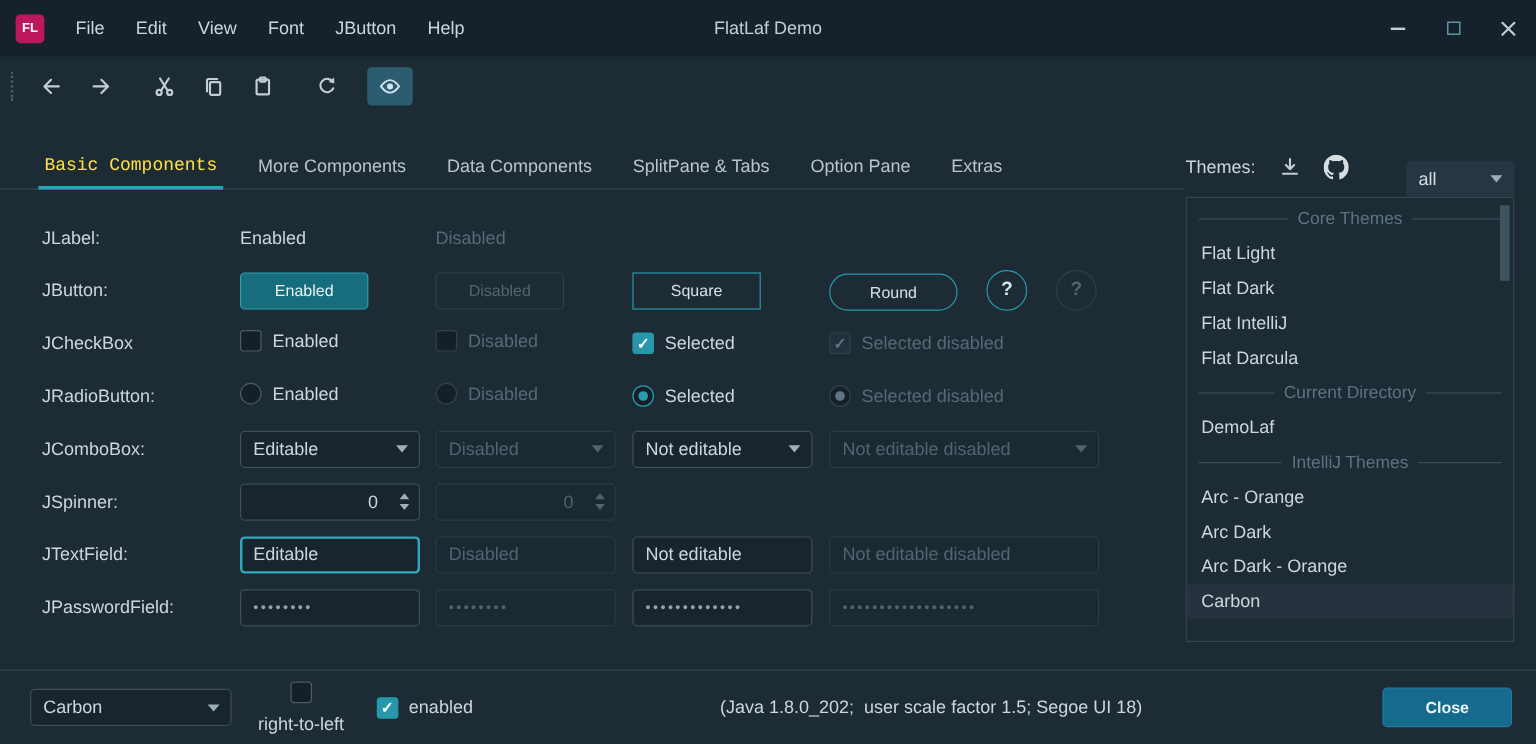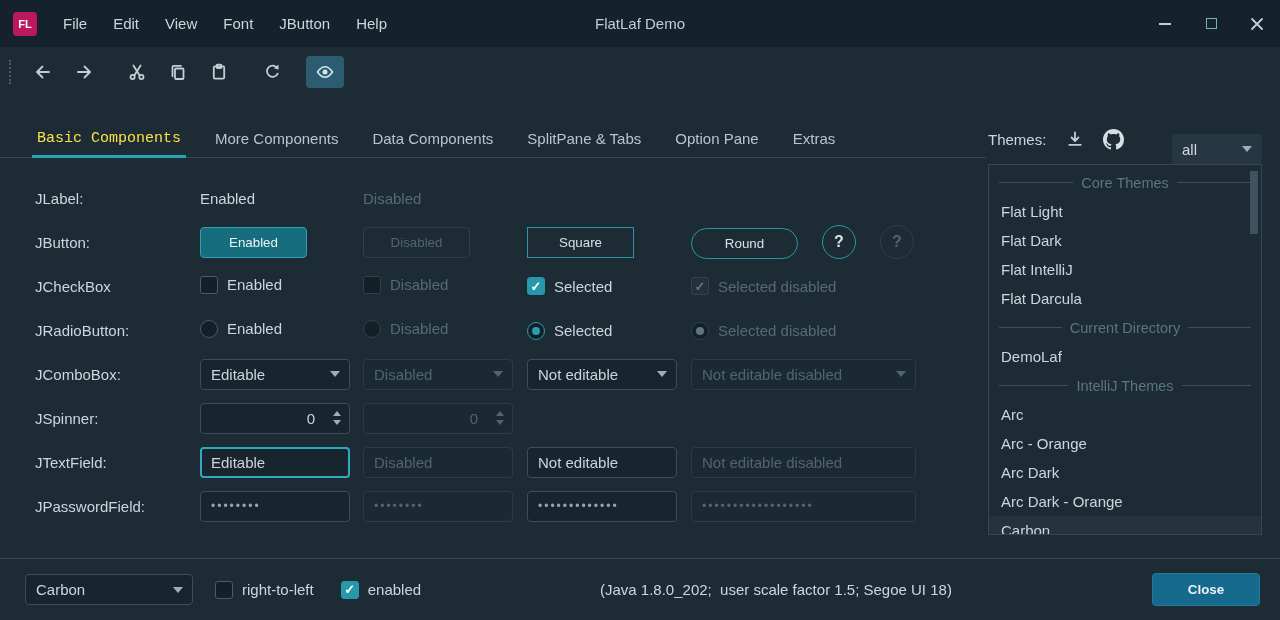--- a/index.html
+++ b/index.html
@@ -93,21 +93,21 @@
   .themes-panel { position:absolute; left:988px; top:164px; width:274px; height:371px; border:1px solid #36474f; background:#1d2b35; padding-top:3px; overflow:hidden; }
   .theme-sep { height:29px; display:flex; align-items:center; color:#5b7482; padding:0 10px; gap:8px; font-size:14.5px;text-align:center; }
   .theme-sep::before, .theme-sep::after { content:""; height:1px; background:#3c4e59; flex:1; }
   .theme-item { height:29px; line-height:29px; padding:0 12px; color:#ccd6dc; }
   .theme-item.selected { background:#26333f; }
   .vscroll { position:absolute; right:3px; top:6px; width:8px; height:63px; background:#3f5260; }
 
   
   .bottombar { position:absolute; left:0; right:0; top:558px; height:62px; border-top:1px solid #36474f; display:flex; align-items:center; }
   .bottombar .combo { margin-left:25px; width:168px; }
-  .b-check { margin-left:22px; }
+  .b-check { margin-left:22px;flex-direction:column; }
   .b-check2 { margin-left:27px; }
   .status { position:absolute; left:600px; top:0; line-height:62px; color:#ccd6dc; white-space:pre; }
   .close-btn { position:absolute; right:20px; top:14px; width:108px; height:33px; background:#156a8e; border:1px solid #1f7ba0; border-radius:4px; color:#eaf3f6; font-weight:bold; display:flex; align-items:center; justify-content:center; }
 
   svg.stroke-ic { stroke:#c3ced4; fill:none; stroke-width:1.8; stroke-linecap:round; stroke-linejoin:round; }
 </style>
 </head>
 <body>
 
 <div class="window">
@@ -347,21 +347,20 @@
     <div class="theme-item">Flat Dark</div>
     <div class="theme-item">Flat IntelliJ</div>
     <div class="theme-item">Flat Darcula</div>
     <div class="theme-sep">
         <span>Current Directory</span>
       </div>
     <div class="theme-item">DemoLaf</div>
     <div class="theme-sep">
         <span>IntelliJ Themes</span>
       </div>
-    <div class="theme-item">Arc</div>
     <div class="theme-item">Arc - Orange</div>
     <div class="theme-item">Arc Dark</div>
     <div class="theme-item">Arc Dark - Orange</div>
     <div class="theme-item selected">Carbon</div>
     <div class="vscroll"></div>
   </aside>
 
   <footer class="bottombar">
     <div class="combo">
       <span>Carbon</span>

